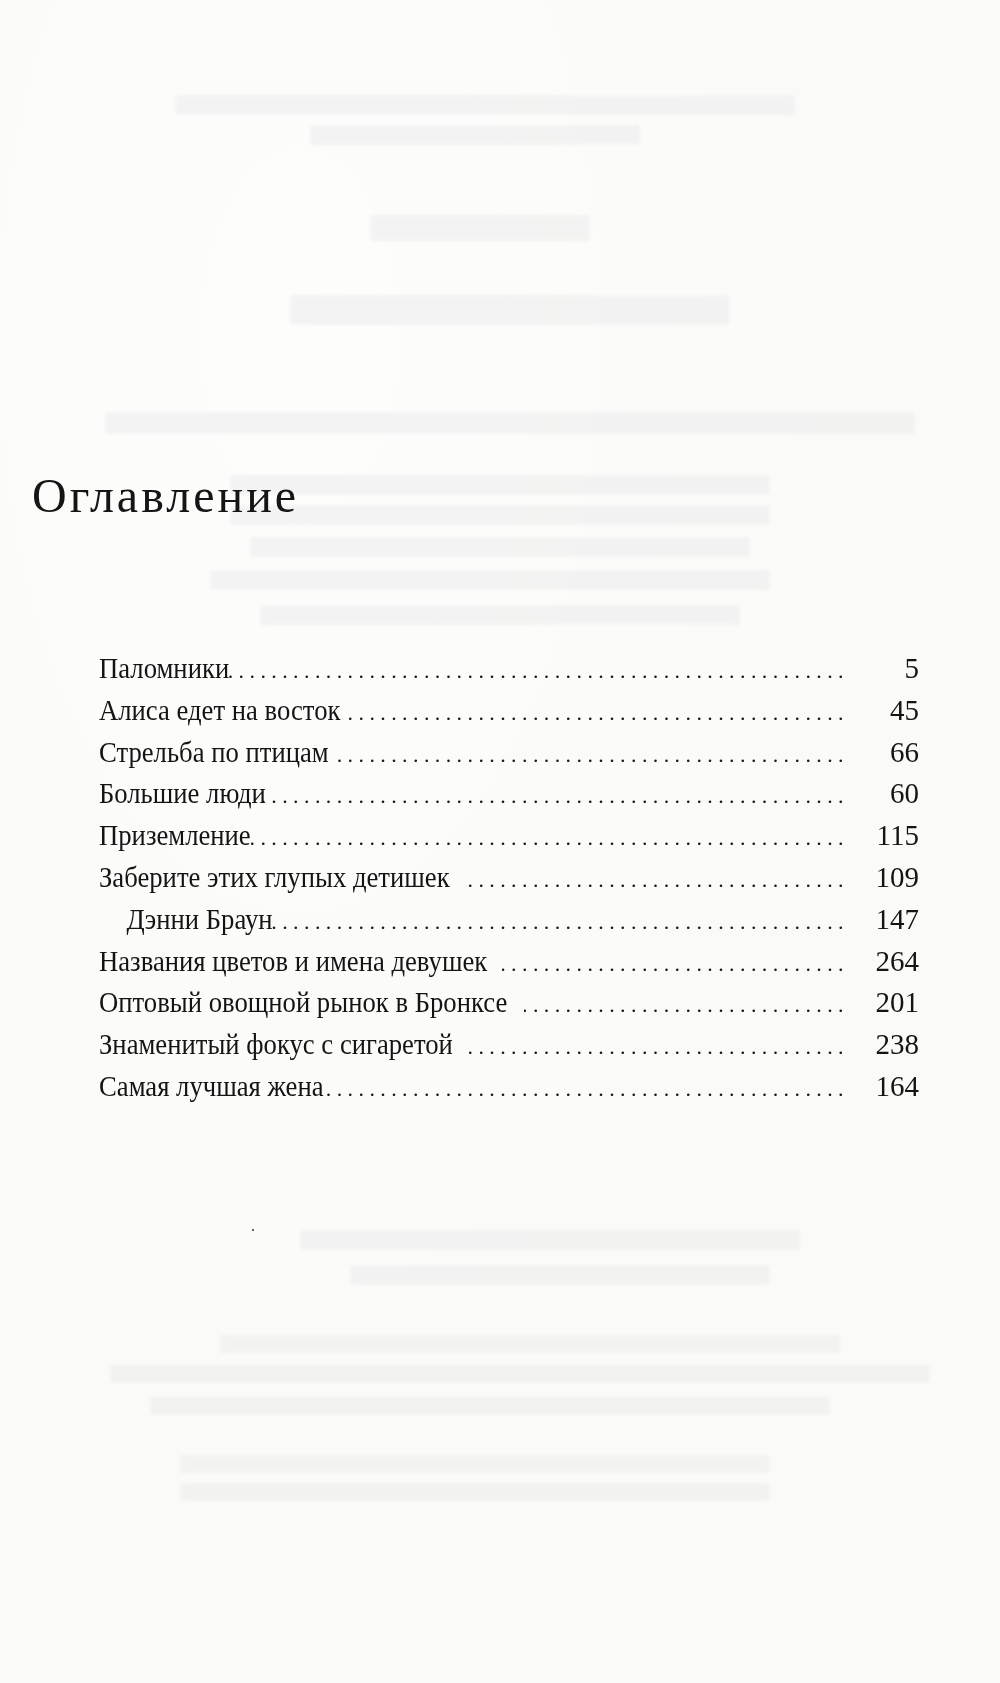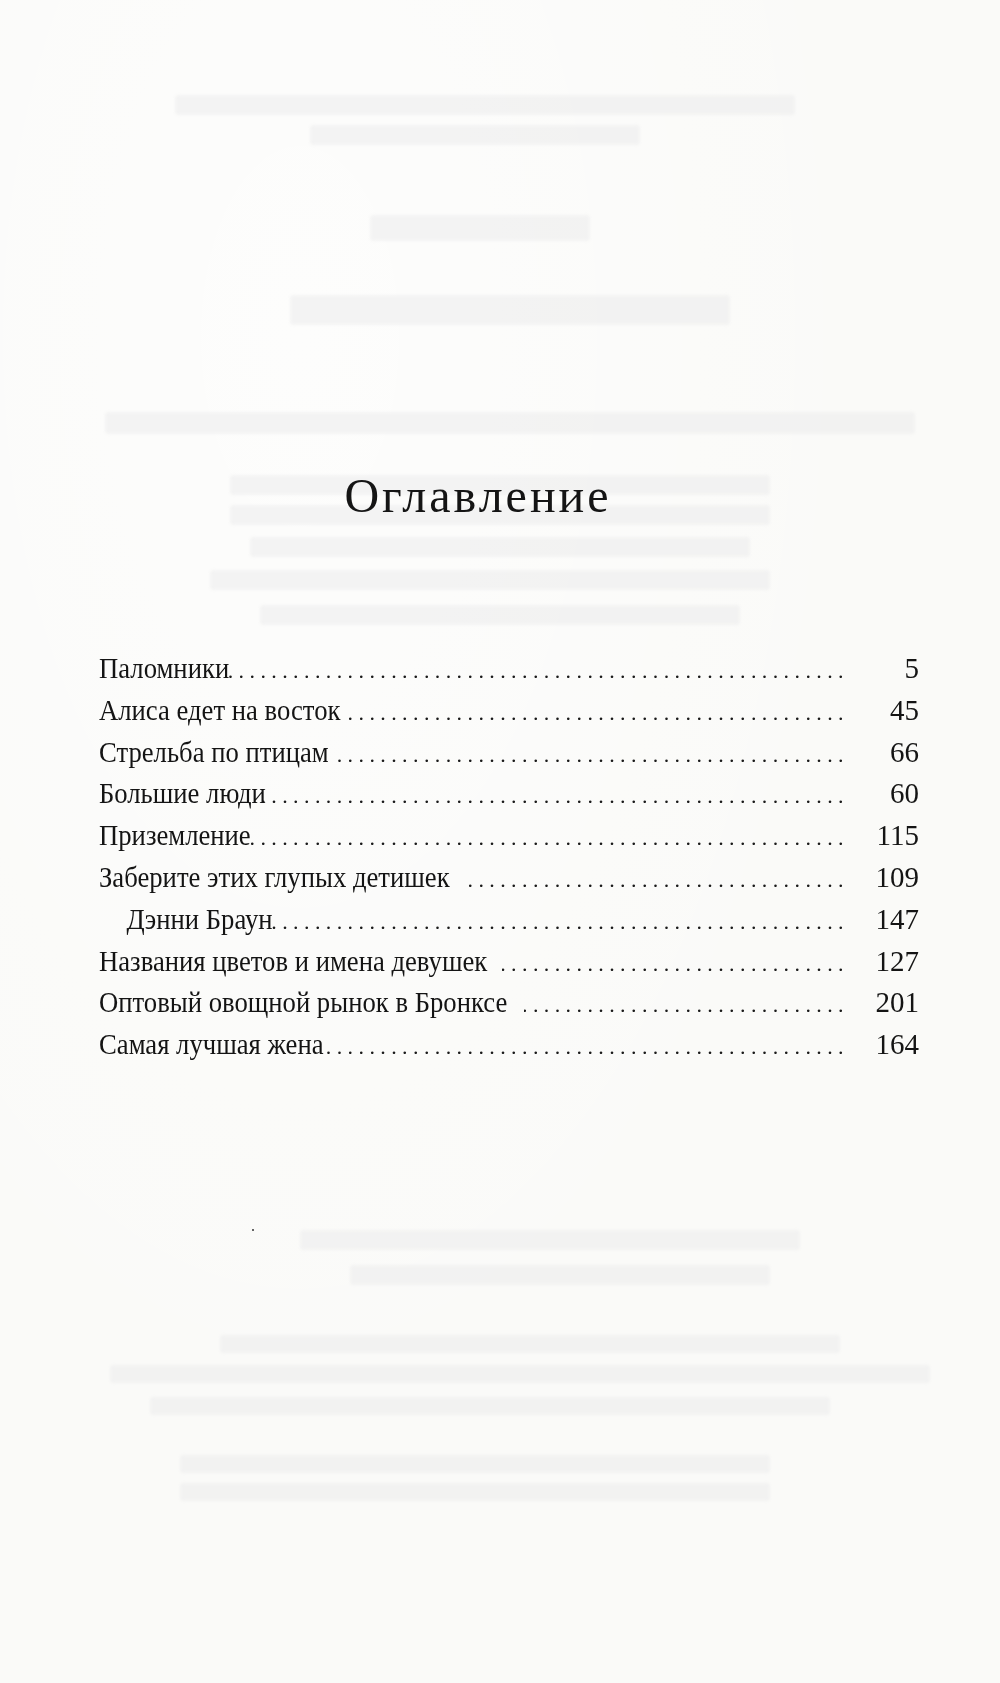--- a/index.html
+++ b/index.html
@@ -30,26 +30,26 @@
     background: #e9e9ea;
     opacity: 0.45;
     border-radius: 3px;
     filter: blur(1.5px);
   }
   .heading {
     position: absolute;
     left: 0;
     width: 956px;
     top: 440px;
-    text-align: center;
     font-size: 48px;
     letter-spacing: 3px;
     font-weight: normal;
     line-height: 48px;
     color: #151515;
+    padding-left: 32px;
   }
   .toc {
     position: absolute;
     left: 68px;
     top: 648px;
     width: 820px;
     margin-left: 31px;
   }
   .toc-row {
     display: flex;
@@ -150,26 +150,31 @@
       <span class="toc-page">109</span>
     </div>
     <div class="toc-row indent">
       <span class="toc-title">Дэнни Браун</span>
       <span class="toc-leader"></span>
       <span class="toc-page">147</span>
     </div>
     <div class="toc-row">
       <span class="toc-title">Названия цветов и имена девушек</span>
       <span class="toc-leader"></span>
-      <span class="toc-page">127</span>
+      <span class="toc-page">264</span>
     </div>
     <div class="toc-row">
       <span class="toc-title">Оптовый овощной рынок в Бронксе</span>
       <span class="toc-leader"></span>
       <span class="toc-page">201</span>
+    </div>
+    <div class="toc-row">
+      <span class="toc-title">Знаменитый фокус с сигаретой</span>
+      <span class="toc-leader"></span>
+      <span class="toc-page">238</span>
     </div>
     <div class="toc-row">
       <span class="toc-title">Самая лучшая жена</span>
       <span class="toc-leader"></span>
       <span class="toc-page">164</span>
     </div>
   </div>
 
   <div class="speck" style="left:252px;top:1229px;"></div>
 </div>

